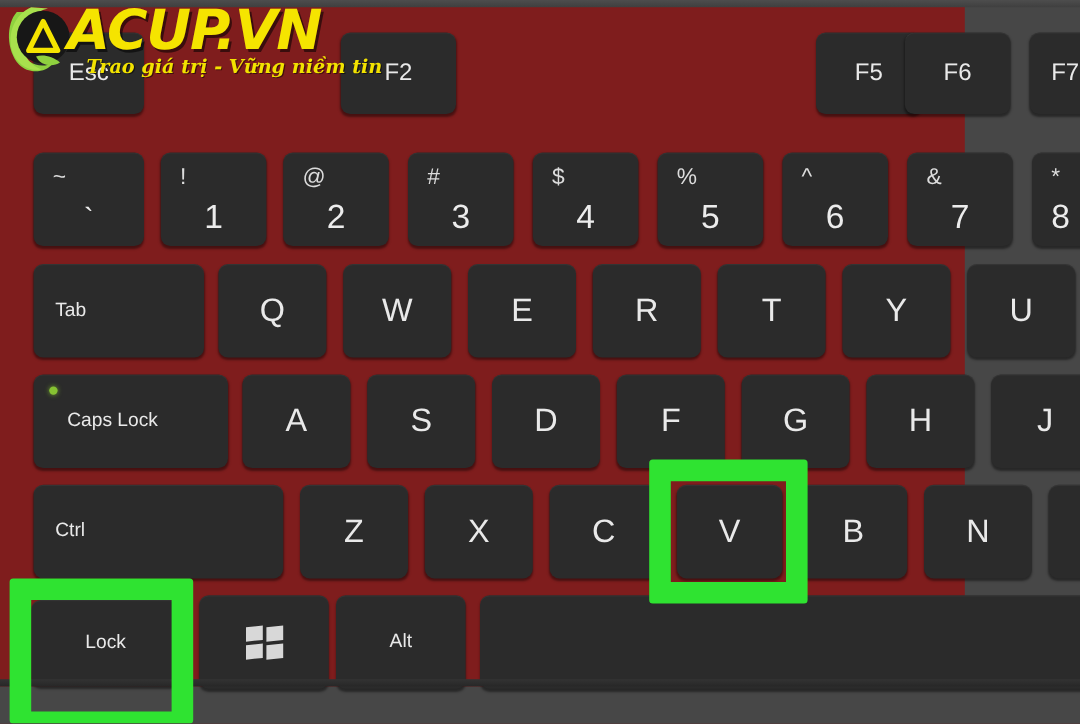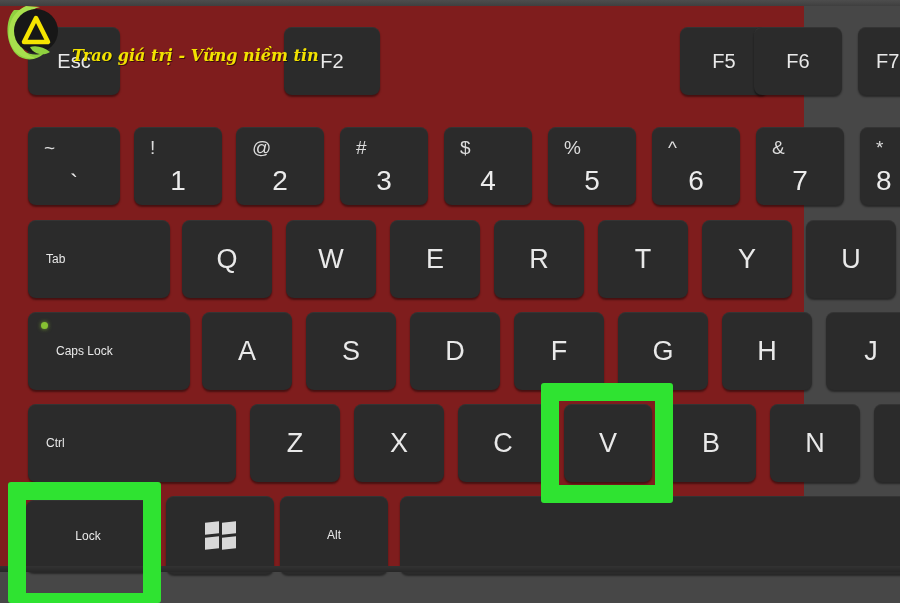--- a/index.html
+++ b/index.html
@@ -30,21 +30,21 @@
   }
   .key .lbl{
     position:absolute;left:0;right:0;top:50%;transform:translateY(-50%);
     text-align:center;color:#e9e9e9;
     font-weight:400;
     line-height:1;
     white-space:nowrap;
   }
   .key.fn .lbl{font-size:20px;}
   .key.alpha .lbl{font-size:27px;}
-  .key.word .lbl{font-size:12px;}
+  .key.word .lbl{font-size:16px;}
   .key.word.leftlbl .lbl{text-align:left;left:18px;right:auto;}
 
   
   .key.num .shift{
     position:absolute;left:16px;top:11px;font-size:19px;color:#dcdcdc;line-height:1;
   }
   .key.num .digit{
     position:absolute;left:0;right:0;bottom:10px;text-align:center;
     font-size:28px;color:#ececec;line-height:1;
   }
@@ -262,16 +262,17 @@
   <div class="hl" style="left:8px;top:482px;width:153px;height:121px;border-bottom-width:10px;"></div>
 
   <div class="logo">
     <svg class="logo-mark" viewBox="0 0 62 58" xmlns="http://www.w3.org/2000/svg">
       <path d="M10 6 C1 16 1 38 12 50 C20 58 34 57 41 48 C30 54 18 49 13 38 C8 27 10 14 18 6 Z" fill="#8fd13f"></path>
       <path d="M22 2 C8 8 2 24 6 38 C9 49 20 56 31 54 C19 50 13 38 15 26 C17 14 26 5 36 3 Z" fill="#a8e04d"></path>
       <circle cx="32" cy="27" r="22" fill="#171717"></circle>
       <path d="M32 14 L44 38 L20 38 Z" fill="none" stroke="#f5e400" stroke-width="4.5" stroke-linejoin="round"></path>
       <path d="M26 43 C32 41 40 43 46 48 C40 52 30 51 26 43 Z" fill="#8fd13f"></path>
     </svg>
+    <div class="logo-text">ACUP.VN</div>
     <div class="logo-tag">Trao giá trị - Vững niềm tin</div>
   </div>
 
 </div>
 
 </body></html>

